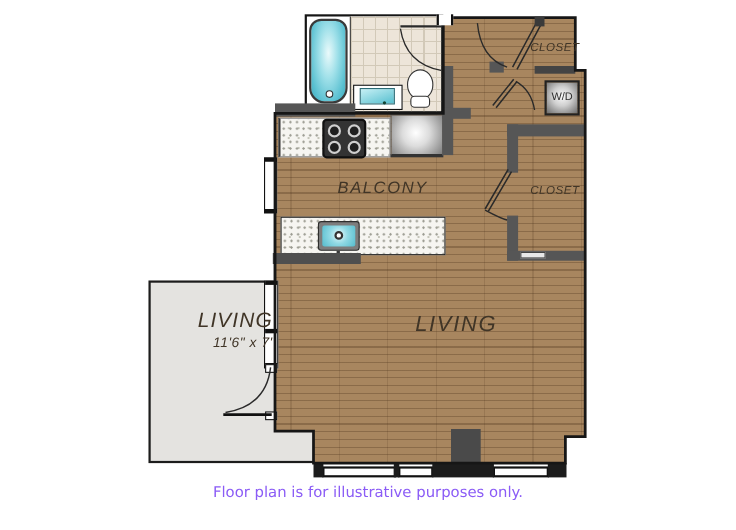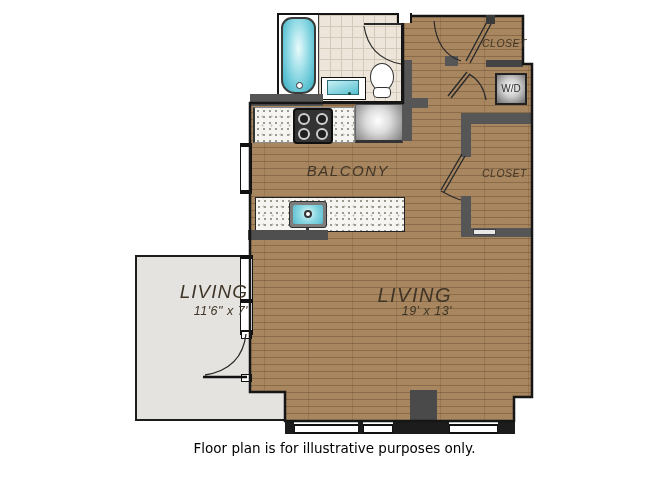--- a/index.html
+++ b/index.html
@@ -95,21 +95,21 @@
   .lbl-balcony{left:134px;top:281px;width:114px;font-size:19px;letter-spacing:1px;}
   .lbl-balcony-dim{left:134px;top:304px;width:114px;font-size:12.5px;letter-spacing:.5px;}
   .lbl-closet{font-size:10.5px;letter-spacing:.5px;}
   .lbl-closet-top{left:477px;top:37px;width:50px;}
   .lbl-closet-right{left:477px;top:167px;width:50px;}
   .wd{left:495px;top:73px;width:32px;height:32px;z-index:8;border:2px solid #222;
     background:radial-gradient(circle at 50% 45%,#fafafa 0%,#cfcfcf 42%,#6a6a6a 100%);
     color:#2d2d2d;font-size:10px;text-align:center;line-height:28px;letter-spacing:0;}
 
   .footer{left:0;top:441px;width:669px;text-align:center;z-index:11;
-    font-family:"DejaVu Sans",sans-serif;font-size:13.5px;line-height:14.5px;color:#000000;}
+    font-family:"DejaVu Sans",sans-serif;font-size:13.5px;line-height:14.5px;color:#8b5cf6;}
 </style>
 </head>
 <body>
 
 <div class="canvas">
 
   <div class="abs balcony-floor"></div>
   <div class="abs wood"></div>
 
   <div class="abs bathroom">
@@ -189,21 +189,20 @@
       <path d="M469,74 Q483,82 486,100" stroke-width="1.2"></path>
       <path d="M441,190 L462,154 M444,192 L465,156" stroke-width="1.4"></path>
       <path d="M441,191 Q456,199 461,200" stroke-width="1.2"></path>
       <path d="M246,334 Q242,369 205,375" stroke-width="1.3"></path>
       <path d="M203,377 L247,377" stroke="#111" stroke-width="2.5"></path>
     </g>
   </svg>
 
   <div class="abs lbl lbl-kitchen">BALCONY</div>
   <div class="abs lbl lbl-living">LIVING</div>
-  <div class="abs lbl lbl-living-dim">19' x 13'</div>
   <div class="abs lbl lbl-balcony">LIVING</div>
   <div class="abs lbl lbl-balcony-dim">11'6" x 7'</div>
   <div class="abs lbl lbl-closet lbl-closet-top">CLOSET</div>
   <div class="abs lbl lbl-closet lbl-closet-right">CLOSET</div>
 
   <div class="abs footer">
     <div>Floor plan is for illustrative purposes only.</div>
   </div>
 
 </div>

